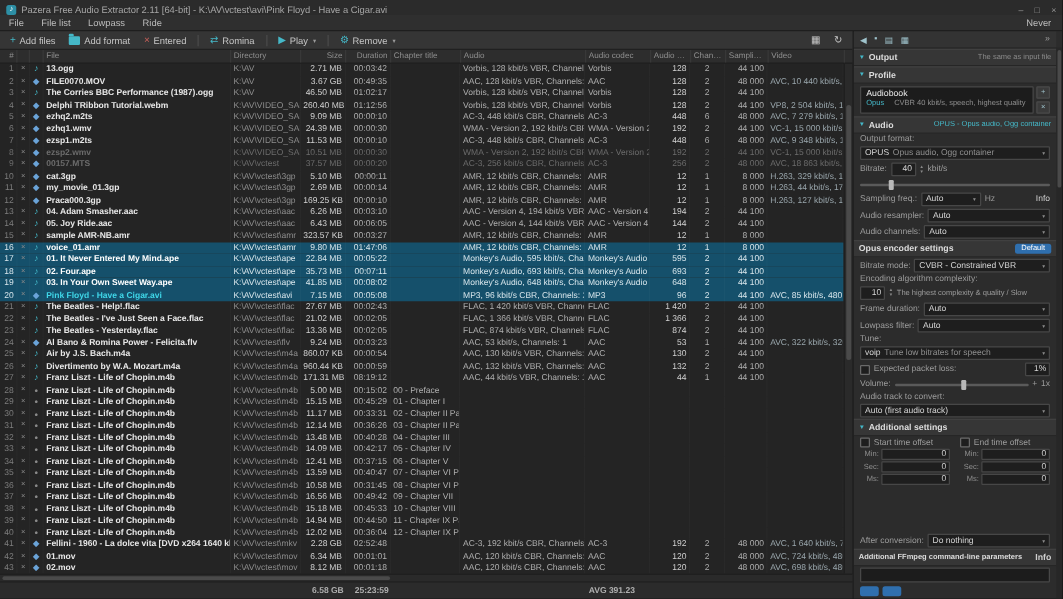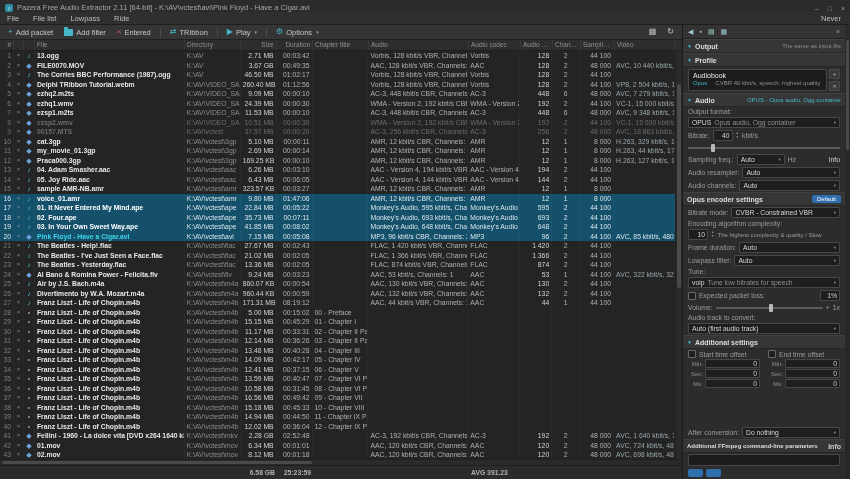--- a/index.html
+++ b/index.html
@@ -118,45 +118,45 @@
     <span class="mi">Ride</span>
     <span class="mi right">Never</span>
   </div>
 
   <div class="content">
 
     <div class="left">
       <div class="toolbar">
         <span class="tbtn">
           <span class="ticon teal">+</span>
-          <span>Add packet</span>
+          <span>Add files</span>
         </span>
         <span class="tbtn">
           <span class="folder"></span>
-          <span>Add filter</span>
+          <span>Add format</span>
         </span>
         <span class="tbtn">
           <span class="ticon red">×</span>
           <span>Entered</span>
         </span>
         <span class="sep"></span>
         <span class="tbtn">
           <span class="ticon teal">⇄</span>
-          <span>TRibbon</span>
+          <span>Romina</span>
         </span>
         <span class="sep"></span>
         <span class="tbtn">
           <span class="ticon teal">▶</span>
           <span>Play</span>
           <span class="darr">▾</span>
         </span>
         <span class="sep"></span>
         <span class="tbtn">
           <span class="ticon teal">⚙</span>
-          <span>Options</span>
+          <span>Remove</span>
           <span class="darr">▾</span>
         </span>
         <span class="spacer"></span>
         <span class="tbtn">
           <span class="ticon">▦</span>
         </span>
         <span class="tbtn">
           <span class="ticon">↻</span>
         </span>
       </div>

